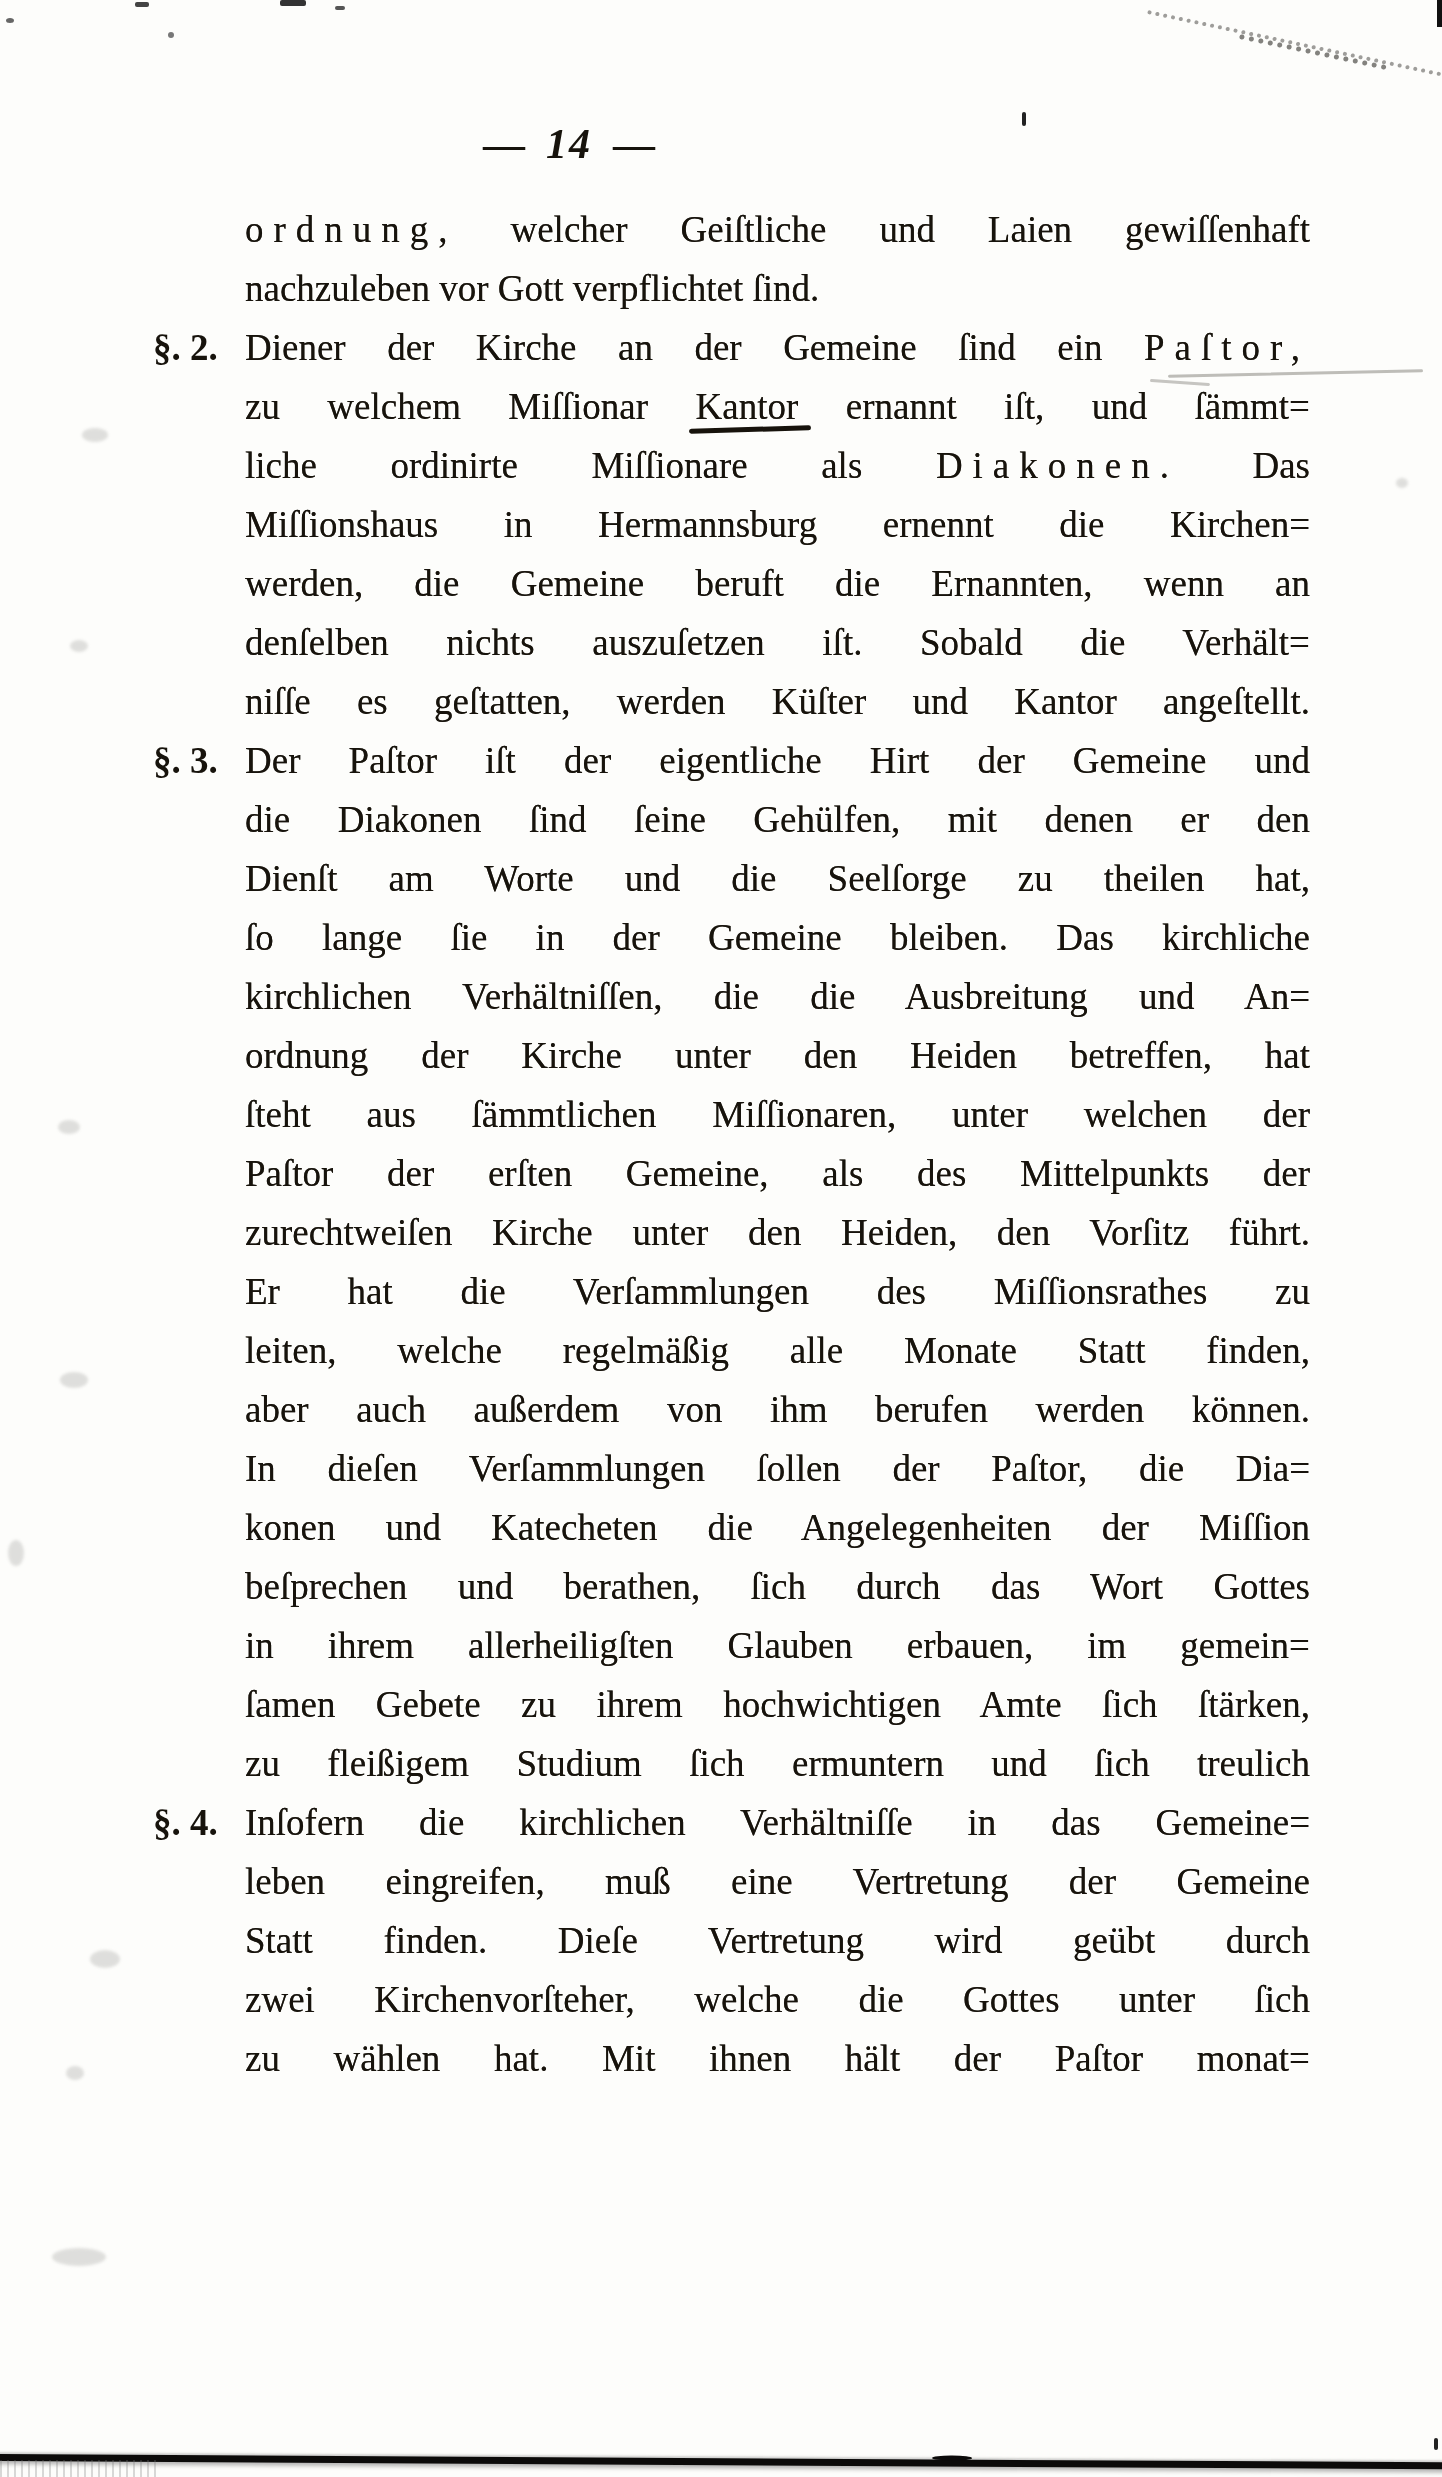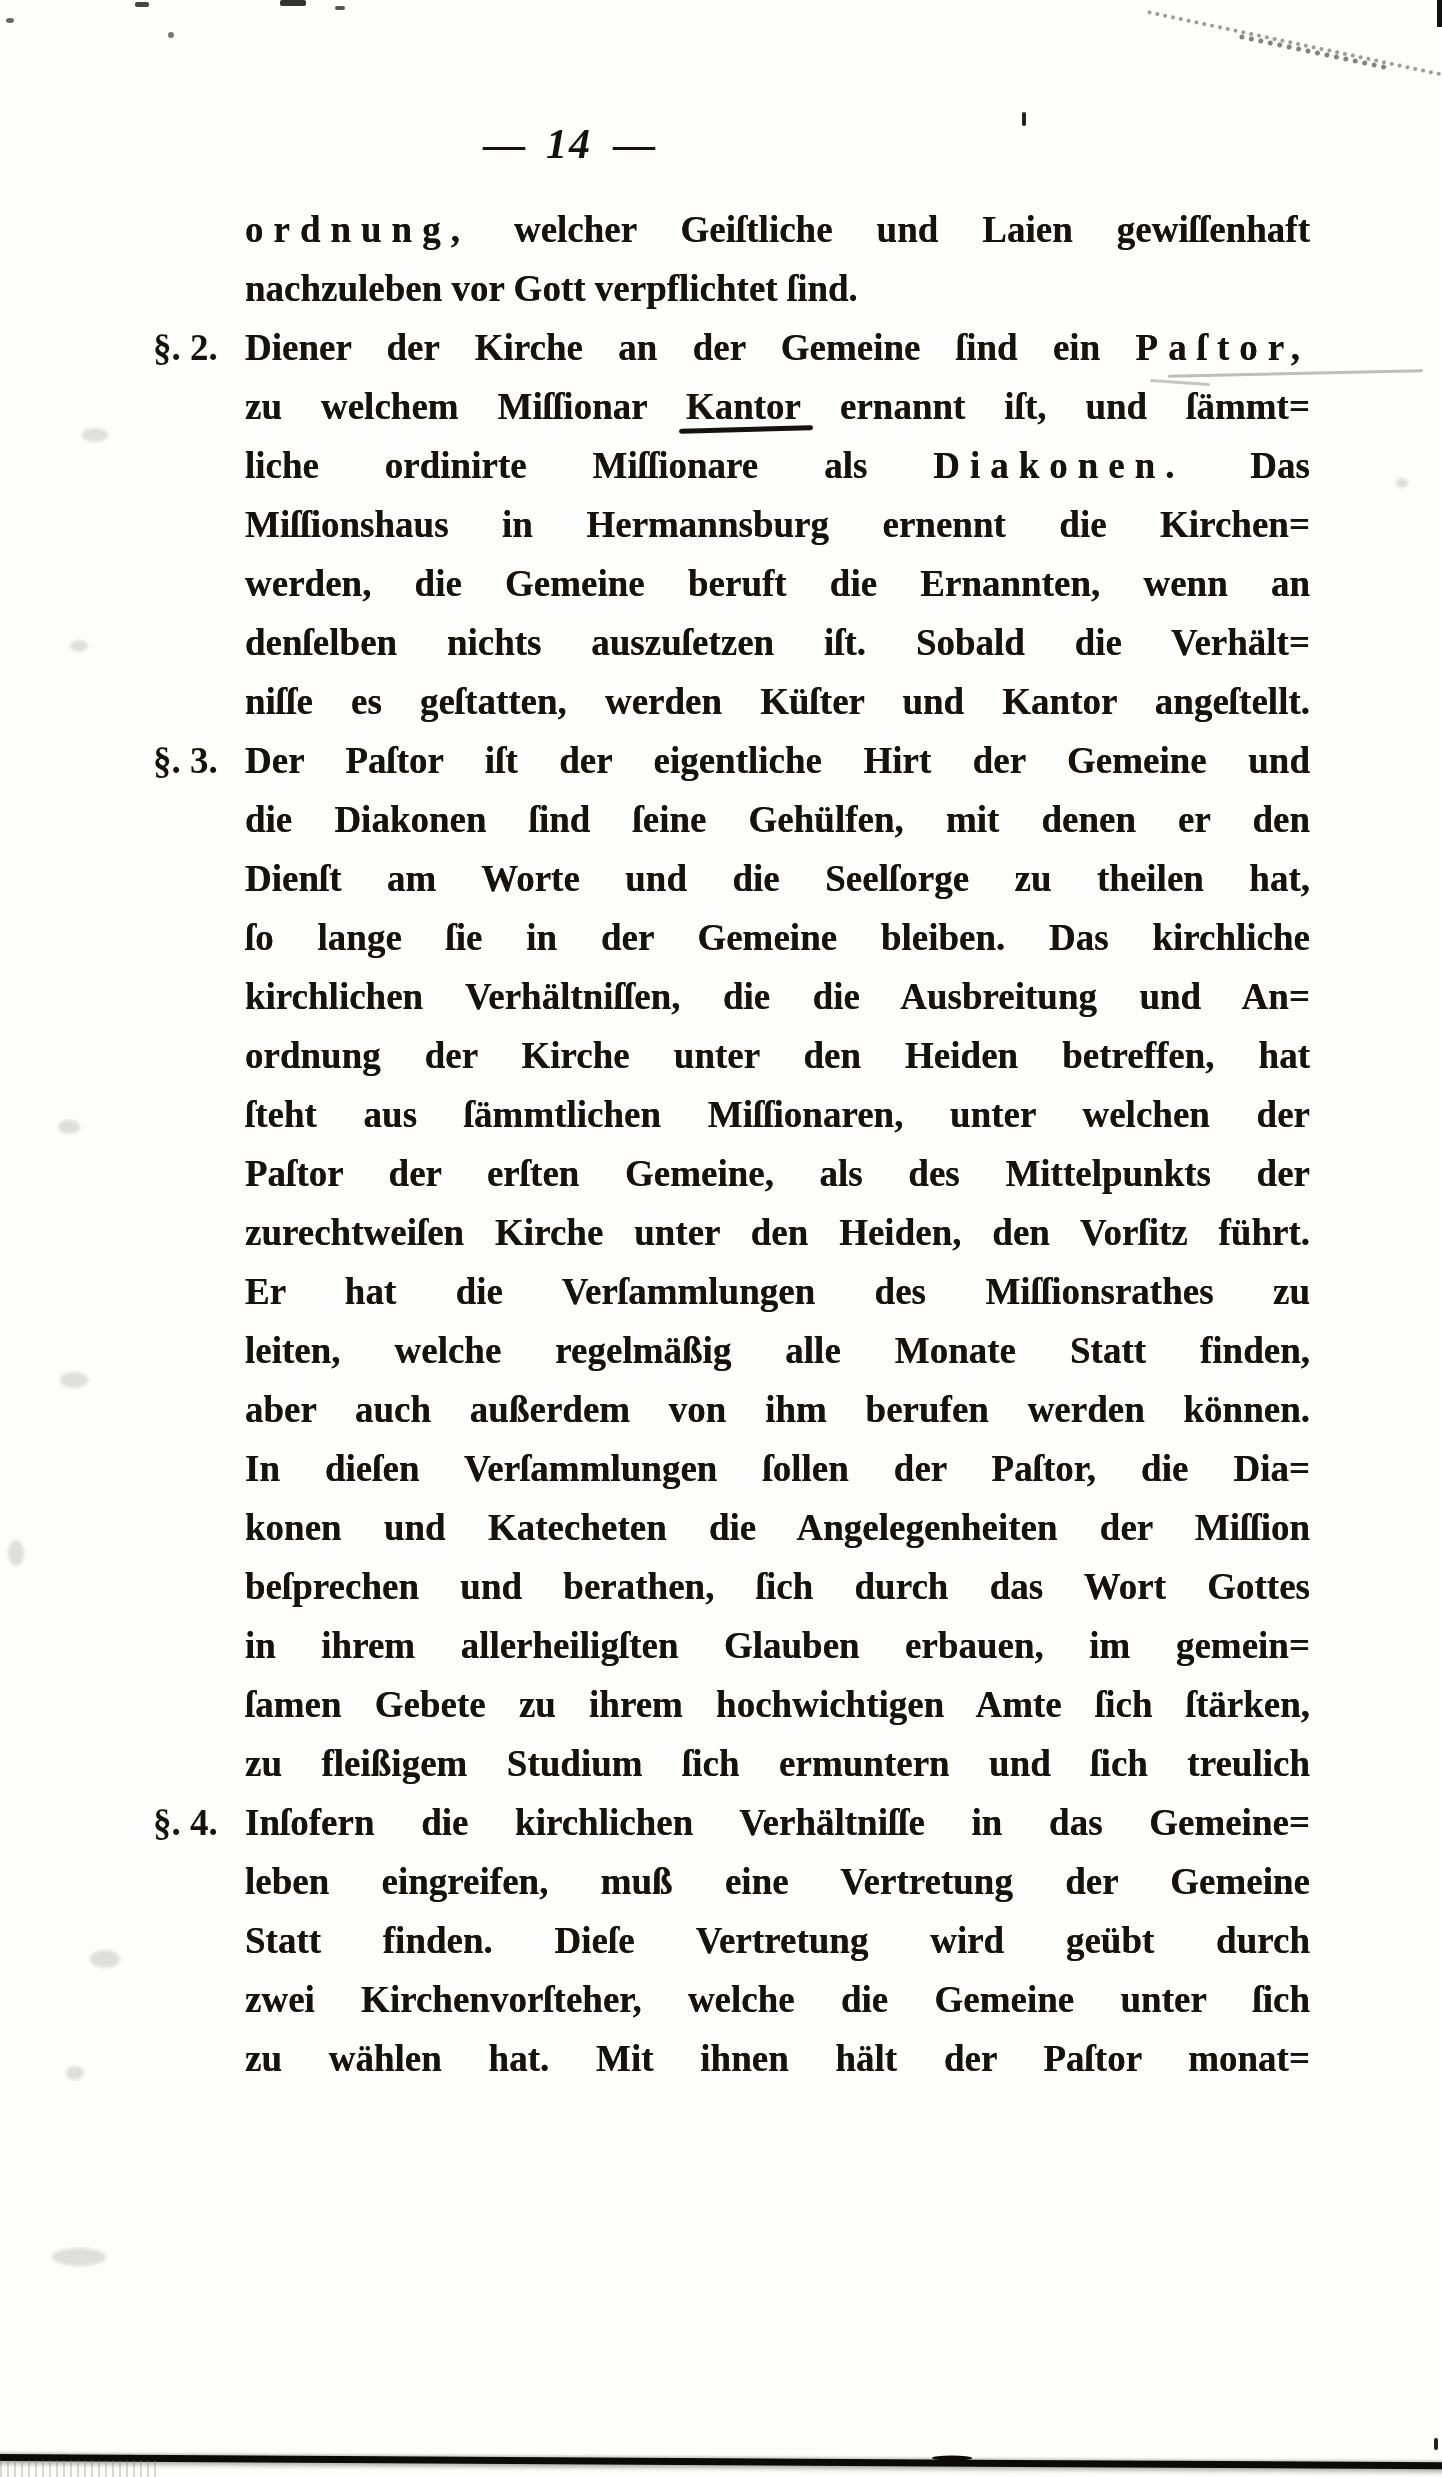--- a/index.html
+++ b/index.html
@@ -25,21 +25,21 @@
   .text-block{
     position:absolute;left:153px;top:200px;width:1157px;
   }
   .para{position:relative;padding-left:92px;}
   .plabel{
     position:absolute;left:0;top:0;
     font-size:37px;line-height:59px;font-weight:bold;
     white-space:nowrap;
   }
   .line{
-    font-size:37px;line-height:59px;font-weight:bold;
+    font-size:37px;line-height:59px;font-weight:normal;
     text-align:justify;text-align-last:justify;
     text-shadow:0 0 0.5px rgba(20,15,5,.75);
   }
   .line.end{text-align-last:left;}
   .sperr{letter-spacing:0.27em;}
   .uline{position:relative;display:inline-block;}
   .uline::after{
     content:"";position:absolute;left:-7px;right:-12px;bottom:4px;height:5px;
     background:#17130c;border-radius:3px;transform:rotate(-1.6deg);
   }
@@ -129,21 +129,21 @@
         <div class="line"><span class="plain">beſprechen und berathen, ſich durch das Wort Gottes</span></div>
         <div class="line"><span class="plain">in ihrem allerheiligſten Glauben erbauen, im gemein=</span></div>
         <div class="line"><span class="plain">ſamen Gebete zu ihrem hochwichtigen Amte ſich ſtärken,</span></div>
         <div class="line"><span class="plain">zu fleißigem Studium ſich ermuntern und ſich treulich</span></div>
       </div>
       <div class="para">
         <span class="plabel">§. 4.</span>
         <div class="line"><span class="plain">Inſofern die kirchlichen Verhältniſſe in das Gemeine=</span></div>
         <div class="line"><span class="plain">leben eingreifen, muß eine Vertretung der Gemeine</span></div>
         <div class="line"><span class="plain">Statt finden. Dieſe Vertretung wird geübt durch</span></div>
-        <div class="line"><span class="plain">zwei Kirchenvorſteher, welche die Gemeine unter ſich</span></div>
+        <div class="line"><span class="plain">zwei Kirchenvorſteher, welche die Gottes unter ſich</span></div>
         <div class="line"><span class="plain">zu wählen hat. Mit ihnen hält der Paſtor monat=</span></div>
       </div>
     </div>
 
   <div class="speck" style="left:135px;top:2px;width:14px;height:5px;border-radius:2px;background:#444;"></div>
   <div class="speck" style="left:280px;top:0;width:26px;height:6px;border-radius:2px;background:#333;"></div>
   <div class="speck" style="left:335px;top:6px;width:10px;height:4px;border-radius:2px;background:#555;"></div>
   <div class="speck" style="left:6px;top:18px;width:8px;height:5px;background:#666;"></div>
   <div class="speck" style="left:168px;top:32px;width:6px;height:6px;background:#777;"></div>
   <div class="tick" style="left:1022px;top:112px;width:4px;height:14px;border-radius:2px;"></div>

